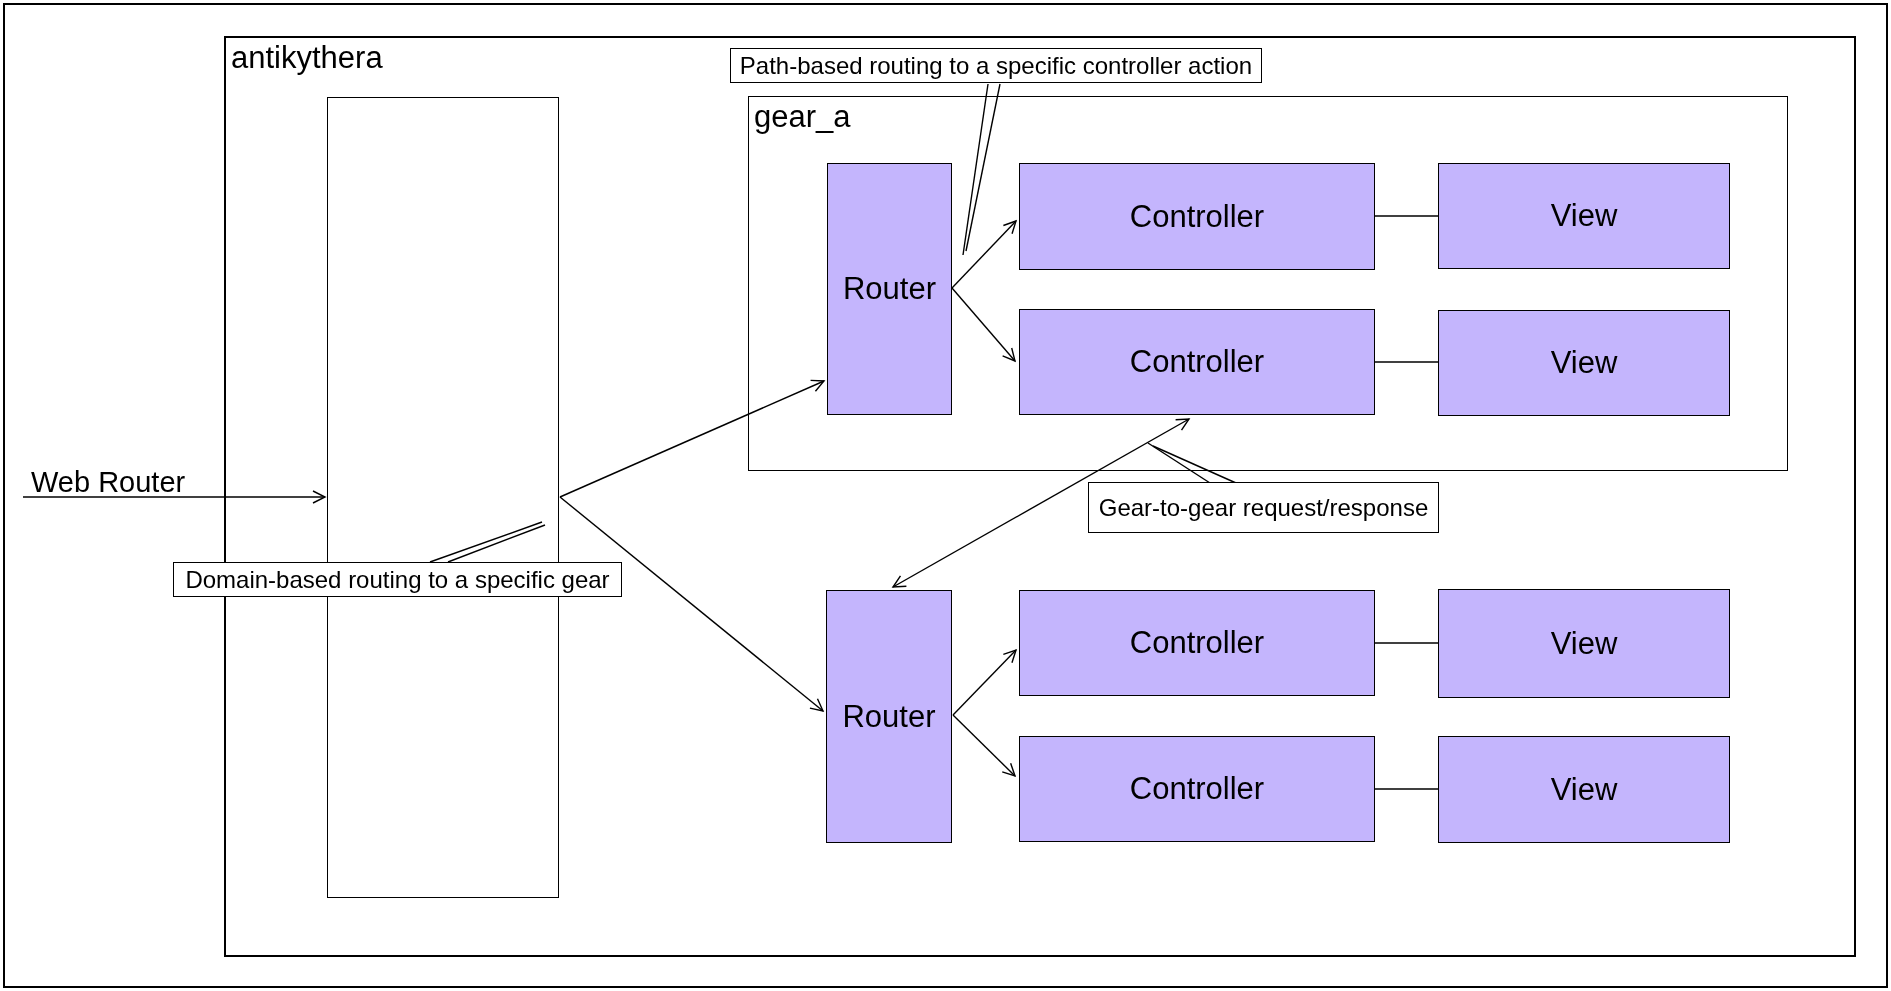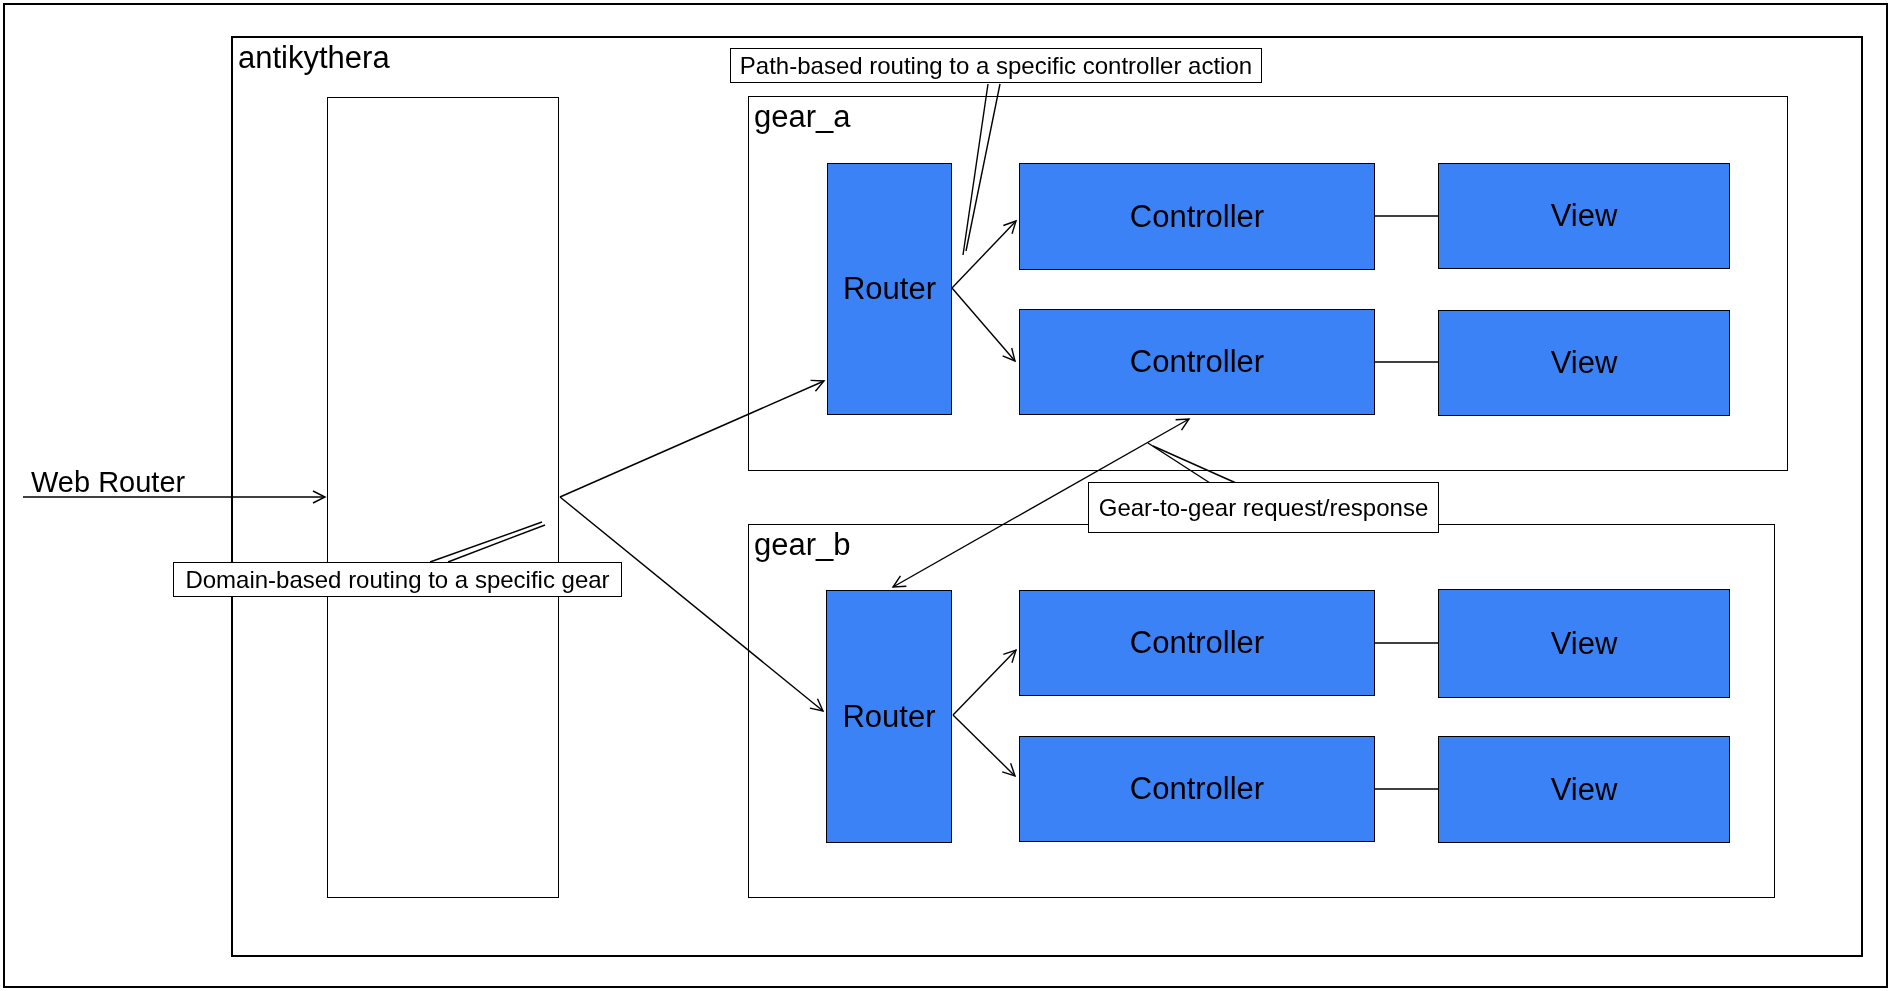--- a/index.html
+++ b/index.html
@@ -11,21 +11,21 @@
   .canvas {
     position: relative;
     width: 1891px;
     height: 991px;
     background: #ffffff;
     overflow: hidden;
     color: #000000;
   }
   .abs { position: absolute; box-sizing: border-box; }
   .frame { border: 2px solid #000000; background: transparent; }
-  .thin  { border: 1.6px solid #000000; background: #3b82f6; }
+  .thin  { border: 1.6px solid #000000; background: #c4b5fd; }
   .nofill { background: transparent; }
 
   
   .boxtitle {
     font-size: 31px;
     line-height: 36px;
     padding: 2px 0 0 5px;
     white-space: nowrap;
   }
 
@@ -96,21 +96,21 @@
     <line x1="988" y1="84" x2="963" y2="255"></line>
     <line x1="1000" y1="84" x2="966" y2="251"></line>
     <line x1="430" y1="562" x2="542" y2="522"></line>
     <line x1="448" y1="562" x2="545" y2="525"></line>
     <line x1="1210" y1="483" x2="1148" y2="443"></line>
     <line x1="1236" y1="483" x2="1153" y2="446"></line>
   </svg>
 
   <div class="abs frame" style="left:3px; top:3px; width:1885px; height:985px;"></div>
 
-  <div class="abs frame" style="left:231px; top:36px; width:1632px; height:921px;">
+  <div class="abs frame" style="left:224px; top:36px; width:1632px; height:921px;">
     <div class="boxtitle">antikythera</div>
   </div>
 
   <div class="abs thin nofill" style="left:327px; top:97px; width:232px; height:801px;"></div>
 
   <div class="abs webreq" style="left:31px; top:466px;">Web Router</div>
 
   <div class="abs thin nofill" style="left:748px; top:96px; width:1040px; height:375px;">
     <div class="boxtitle">gear_a</div>
   </div>
@@ -126,23 +126,20 @@
     <span>View</span>
   </div>
 
   <div class="abs thin node" style="left:1019px; top:309px; width:356px; height:106px;">
     <span>Controller</span>
   </div>
   <div class="abs thin node" style="left:1438px; top:310px; width:292px; height:106px;">
     <span>View</span>
   </div>
 
-  <div class="abs thin nofill" style="left:748px; top:524px; width:1027px; height:374px;">
-    <div class="boxtitle">gear_b</div>
-  </div>
 
   <div class="abs thin node" style="left:826px; top:590px; width:126px; height:253px;">
     <span>Router</span>
   </div>
 
   <div class="abs thin node" style="left:1019px; top:590px; width:356px; height:106px;">
     <span>Controller</span>
   </div>
   <div class="abs thin node" style="left:1438px; top:589px; width:292px; height:109px;">
     <span>View</span>

